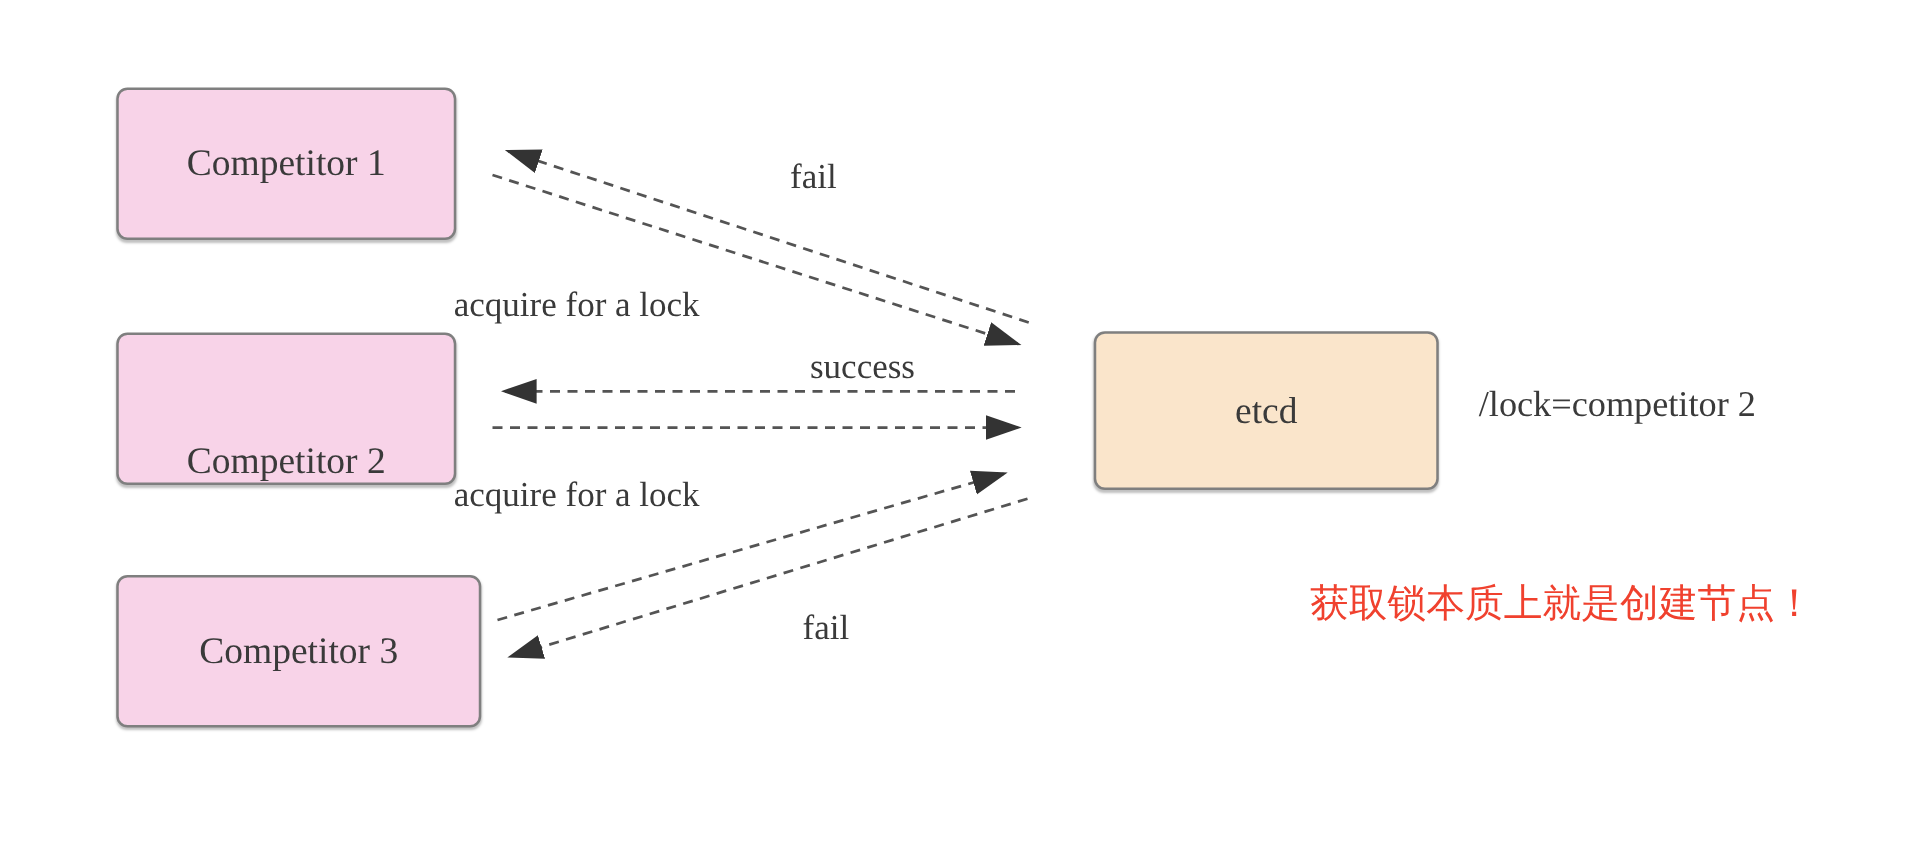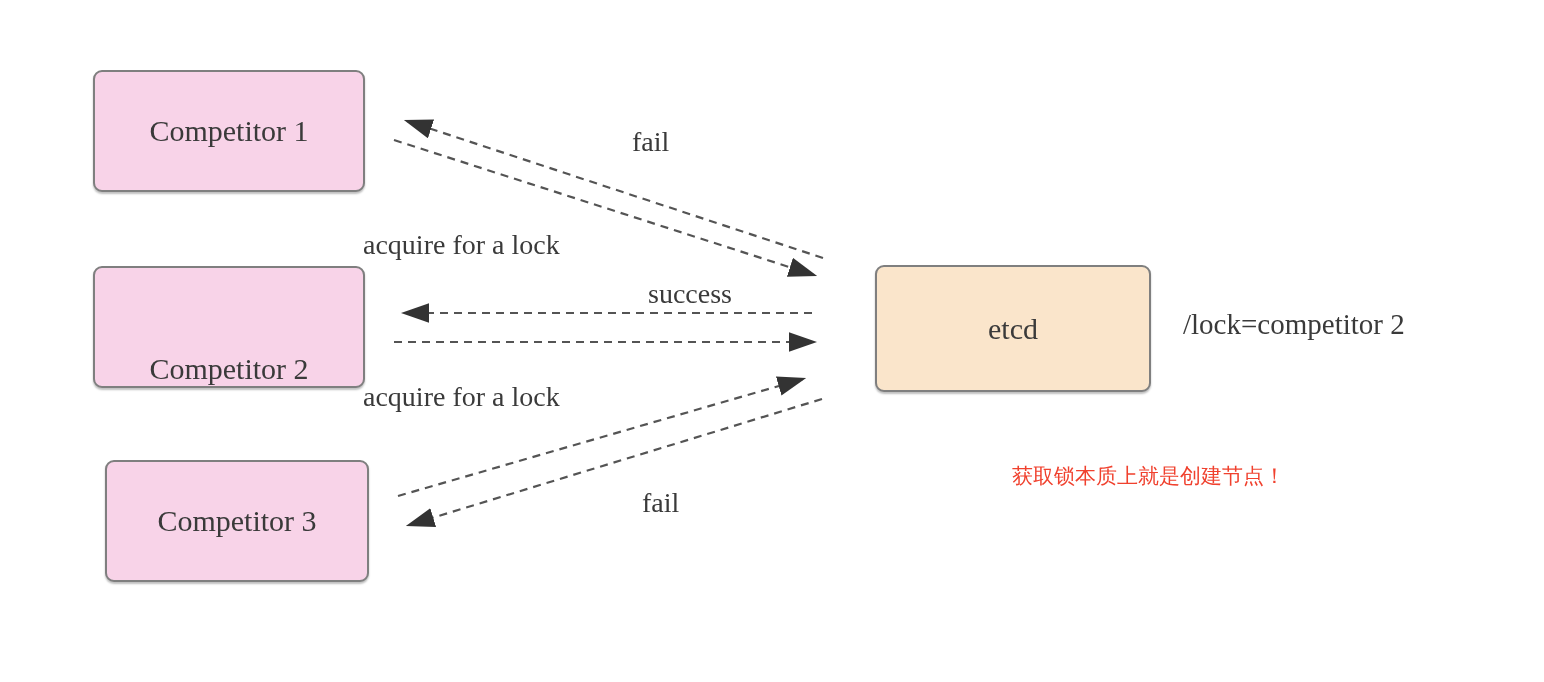--- a/index.html
+++ b/index.html
@@ -33,43 +33,43 @@
     border-radius:9px;
     box-shadow:0 2px 2px rgba(0,0,0,0.25);
     color:var(--label-text);
     font-size:30px;
     box-sizing:border-box;
   }
   .node.pink{background:var(--node-pink);}
   .node.peach{background:var(--node-peach);}
   #node-competitor1{left:93px;top:70px;width:272px;height:122px;}
   #node-competitor2{left:93px;top:266px;width:272px;height:122px;align-items:flex-end;}
-  #node-competitor3{left:93px;top:460px;width:264px;height:122px;margin-left:12px;}
+  #node-competitor3{left:93px;top:460px;width:292px;height:122px;}
   #node-etcd{left:875px;top:265px;width:276px;height:127px;}
   .edge-label{
     position:absolute;
     color:var(--label-text);
     font-size:28px;
     white-space:nowrap;
   }
   #label-fail-top{left:632px;top:126px;}
   #label-acquire-top{left:363px;top:229px;}
   #label-success{left:648px;top:278px;}
   #label-acquire-bottom{left:363px;top:381px;}
   #label-fail-bottom{left:642px;top:487px;}
   .lock-value{
     position:absolute;left:1183px;top:308px;
     color:var(--label-text);
     font-size:29px;
     white-space:nowrap;
   }
   .note{
-    position:absolute;left:1012px;top:462px;
+    position:absolute;left:1048px;top:462px;
     color:var(--note-red);
-    font-size:21px;
+    font-size:31px;
     white-space:nowrap;
   }
 </style>
 </head>
 <body>
 
 <div class="canvas">
 
   <svg class="edges" viewBox="0 0 1544 682" xmlns="http://www.w3.org/2000/svg">
     <defs>

